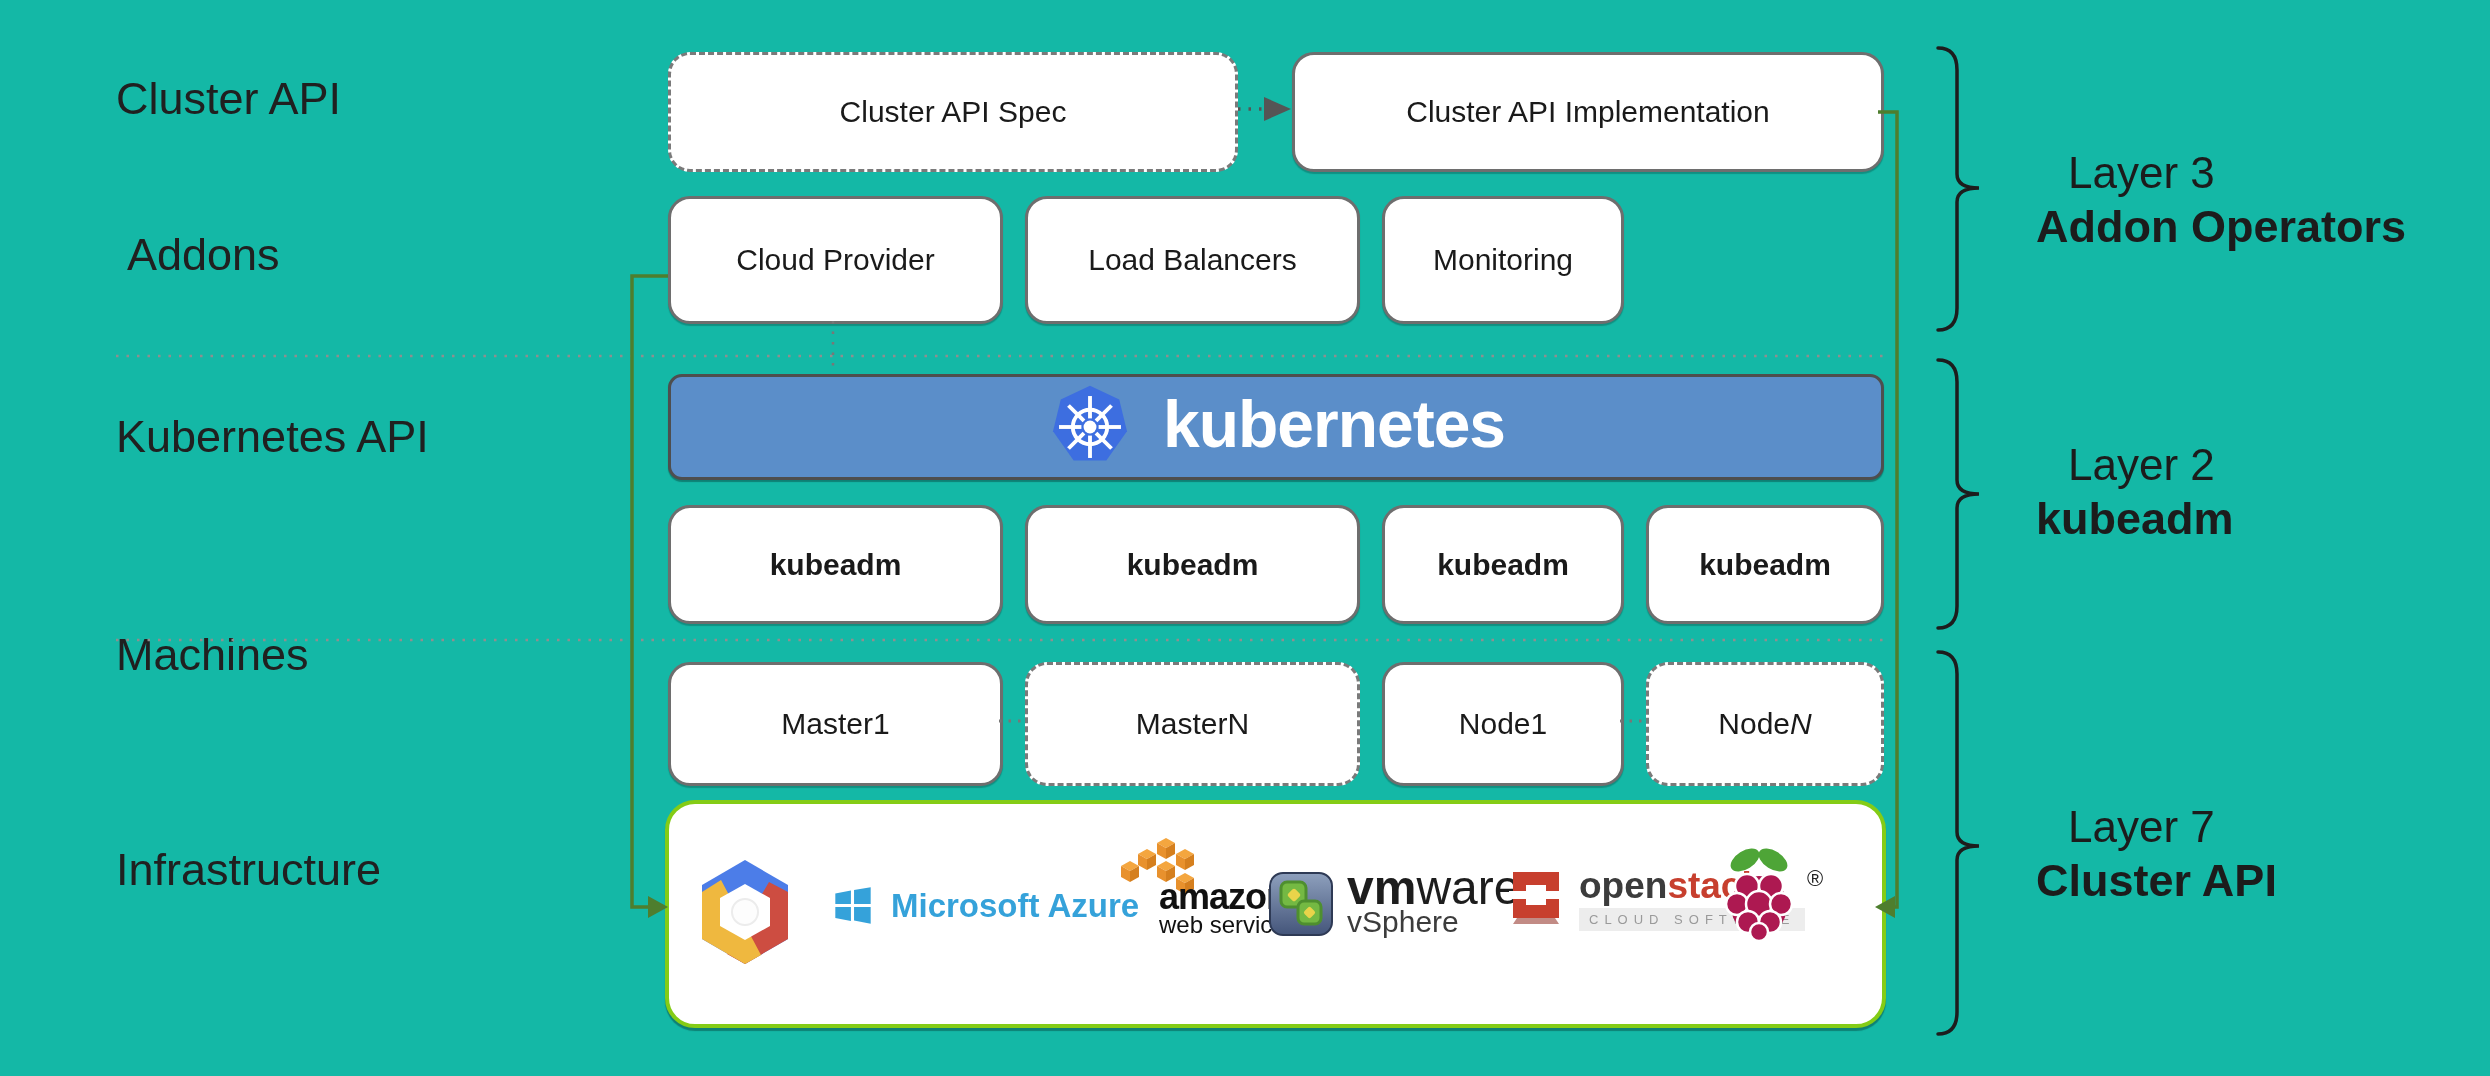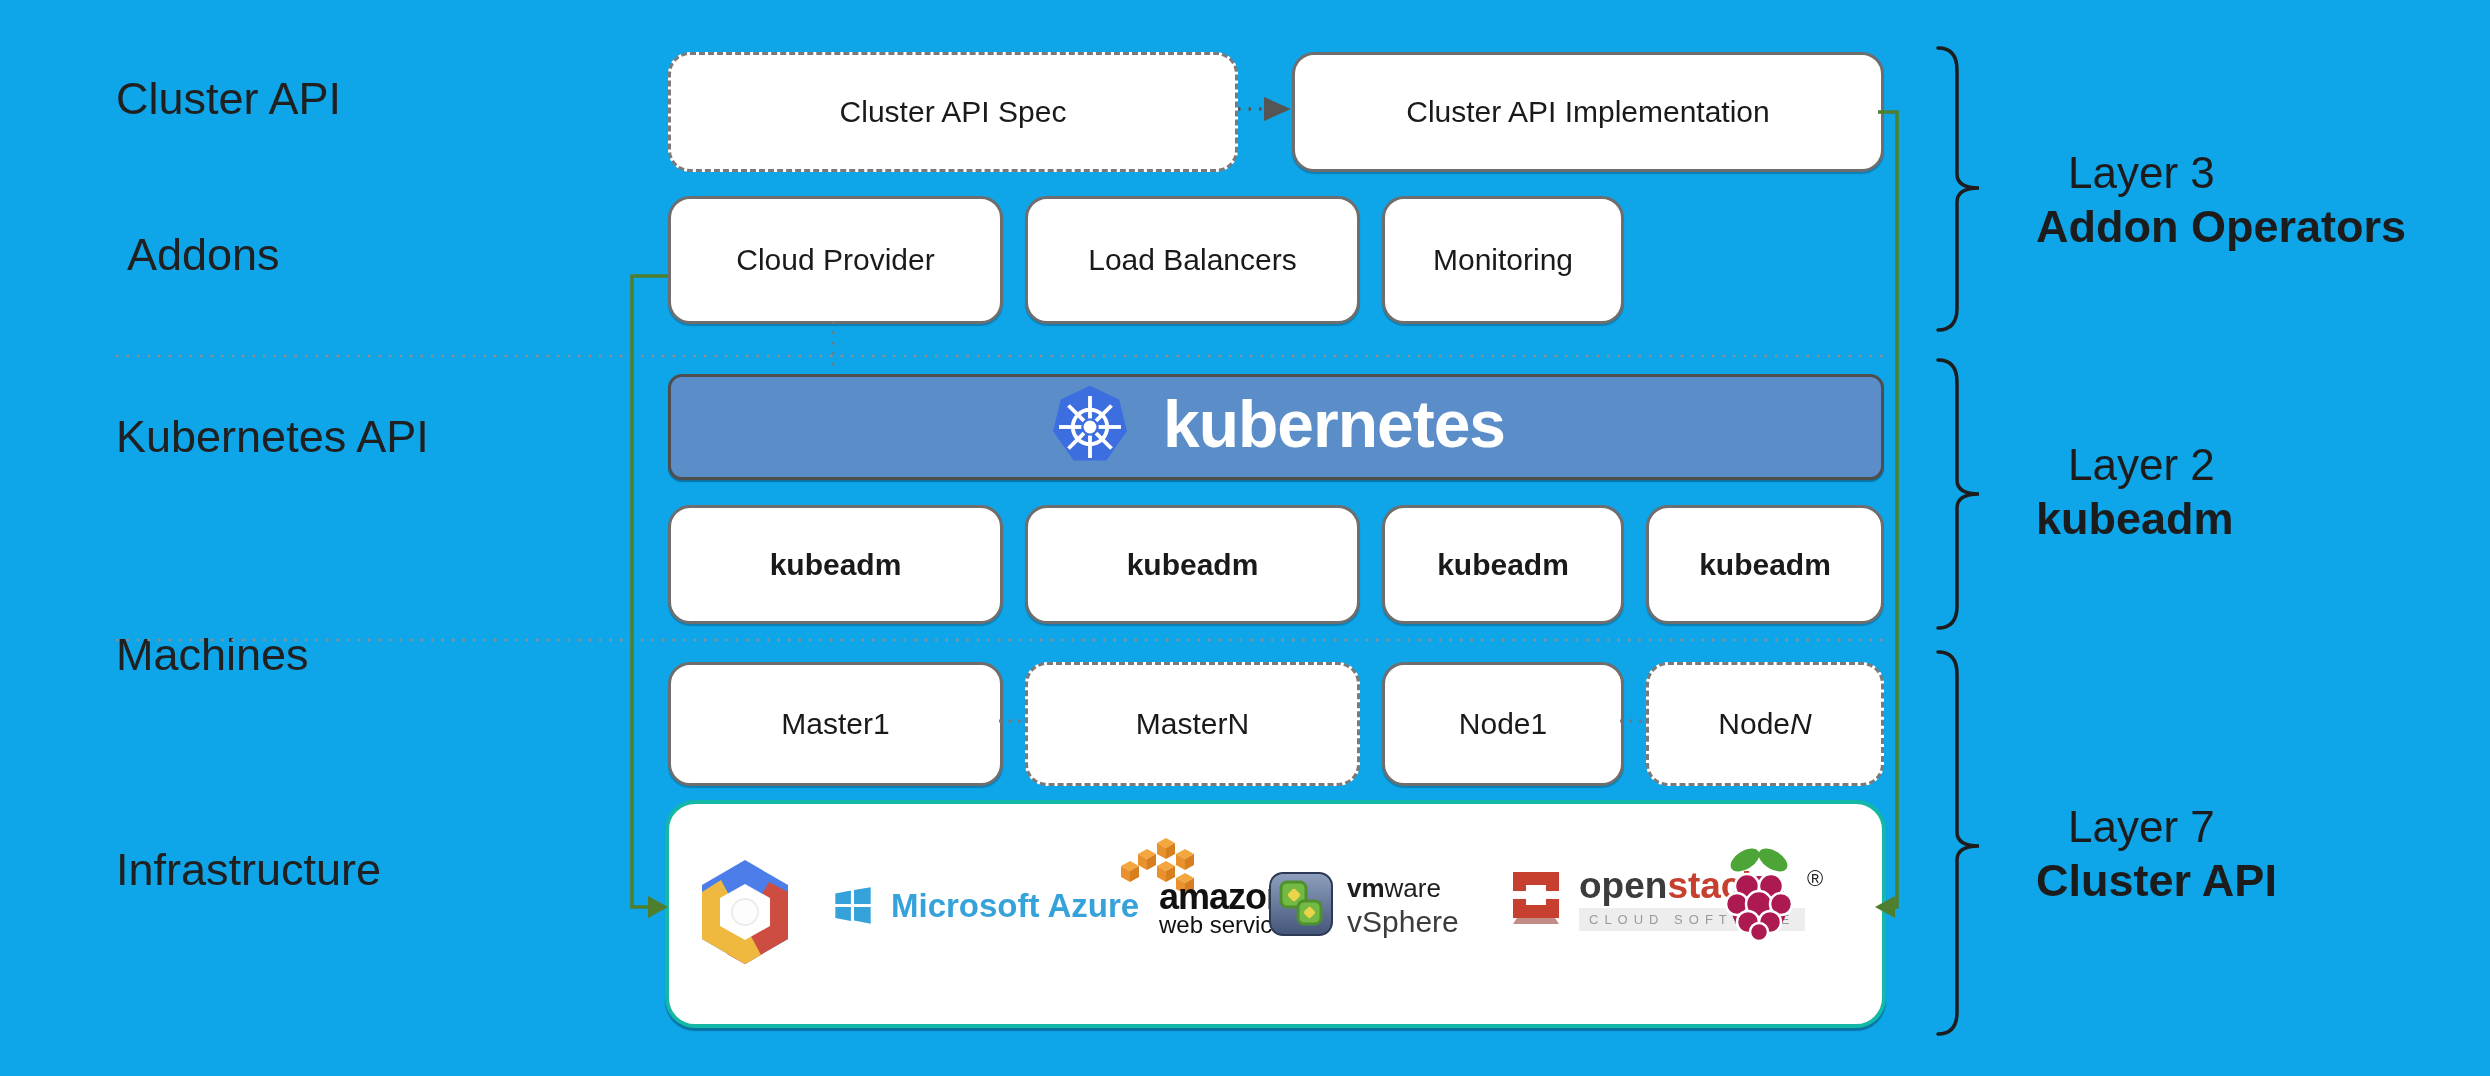--- a/index.html
+++ b/index.html
@@ -1,43 +1,43 @@
 <!DOCTYPE html>
 <html style="--banner-blue: #5b8ec9; --logo-blue: #3d6ee0; --connector-green: #4e7e2e; --azure-blue: #35a2da; --aws-orange: #e8912d; --openstack-red: #c73f2e; --raspberry-crimson: #ad1951; --leaf-green: #4ea537; --box-border-gray: #6e6e6e;"><head>
 <meta charset="utf-8">
 <style>
   :root{
     --banner-blue:#5b8ec9; --logo-blue:#3d6ee0; --connector-green:#4e7e2e;
     --azure-blue:#35a2da; --aws-orange:#e8912d; --openstack-red:#c73f2e;
     --raspberry-crimson:#ad1951; --leaf-green:#4ea537; --box-border-gray:#6e6e6e;
   }
   html,body{margin:0;padding:0;background:#fff;}
-  .canvas{position:relative;width:2490px;height:1076px;background:#0ea5e9;overflow:hidden;
+  .canvas{position:relative;width:2490px;height:1076px;background:#14b8a6;overflow:hidden;
           font-family:"Liberation Sans","DejaVu Sans",sans-serif;color:#1c1c1c;}
   .rowlabel{position:absolute;font-size:45px;line-height:54px;color:#202020;white-space:nowrap;}
   .box{position:absolute;background:#fff;border:3px solid var(--box-border-gray);border-radius:22px;
        display:flex;align-items:center;justify-content:center;font-size:30px;color:#1a1a1a;
        box-shadow:0 2px 1px rgba(0,0,0,.22);white-space:nowrap;}
   .box.dashed{border-style:dashed;border-color:#7a7a7a;box-shadow:none;}
   .box.bold{font-weight:bold;}
   .banner{position:absolute;left:668px;top:374px;width:1210px;height:100px;background:var(--banner-blue);
           border:3px solid #4e4e4e;border-radius:14px;box-shadow:0 2px 1px rgba(0,0,0,.3);
           display:flex;align-items:center;justify-content:center;gap:30px;}
   .banner .wordmark{color:#fff;font-weight:bold;font-size:66px;letter-spacing:-1px;padding-bottom:6px;}
   .infra{position:absolute;left:665px;top:800px;width:1213px;height:220px;background:#fff;
-         border:4px solid #14b8a6;border-radius:30px;box-shadow:0 3px 1px rgba(0,0,0,.3);}
+         border:4px solid #84cc16;border-radius:30px;box-shadow:0 3px 1px rgba(0,0,0,.3);}
   .italic{font-style:italic;}
   .layerlabel{position:absolute;left:2036px;white-space:nowrap;}
   .layerlabel .lname{font-size:44px;line-height:54px;margin-left:32px;}
   .layerlabel .ltitle{font-size:45px;line-height:54px;font-weight:bold;}
   .logo-group{position:absolute;display:flex;align-items:center;}
   .azure-text{font-size:33px;font-weight:600;color:var(--azure-blue);margin-left:12px;}
   .aws-text{font-size:36px;font-weight:bold;color:#111;letter-spacing:-1px;line-height:30px;}
   .aws-sub{font-size:24px;color:#111;letter-spacing:0px;font-weight:normal;line-height:26px;}
-  .vm-line{font-size:26px;color:#1d1d1d;line-height:36px;}
+  .vm-line{font-size:48px;color:#1d1d1d;line-height:36px;}
   .vm-bold{font-weight:bold;}
   .vm-sub{font-size:30px;color:#3c3c3c;font-weight:300;line-height:32px;}
   .os-line{font-size:37px;font-weight:600;line-height:36px;}
   .os-dark{color:#3c3c3c;} .os-red{color:var(--openstack-red);}
   .os-tm{font-size:14px;vertical-align:super;color:#8a8a8a;}
   .os-sub{font-size:13px;color:#9a9a9a;letter-spacing:6px;background:#ededed;padding:4px 10px;margin-top:4px;}
   .reg{position:absolute;font-size:22px;color:#222;}
   svg{display:block;}
   .overlay{position:absolute;left:0;top:0;pointer-events:none;}
 </style>

